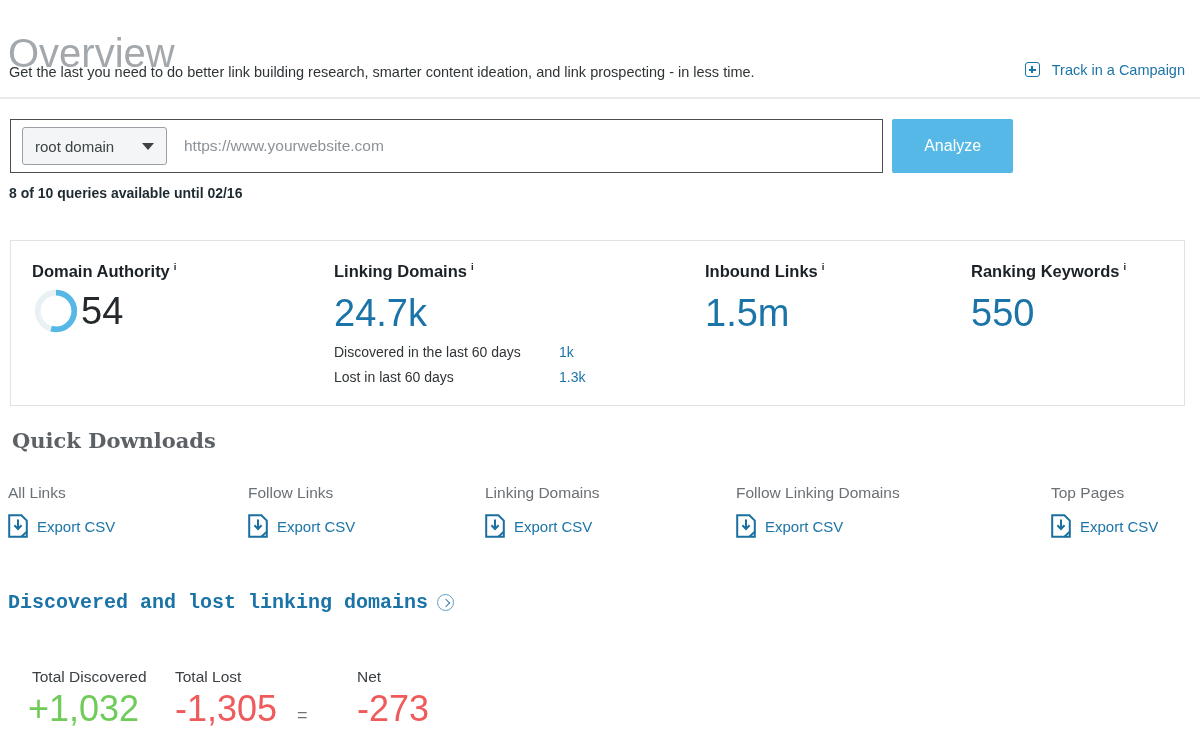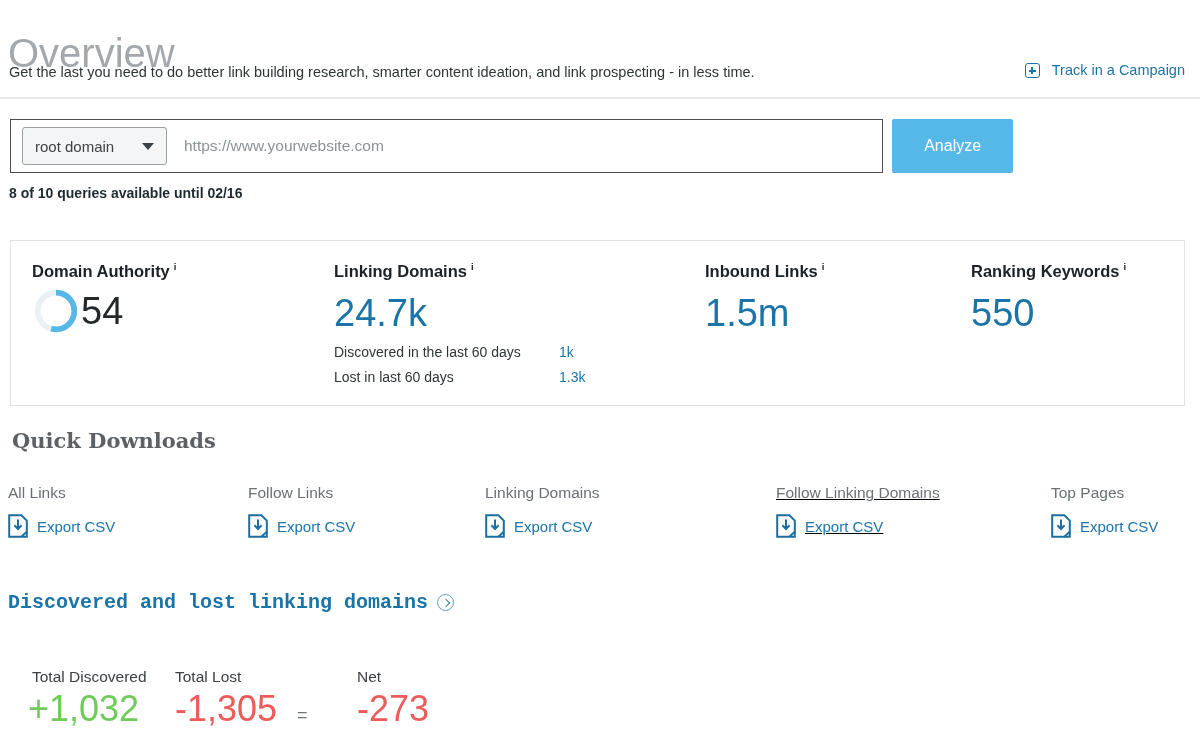--- a/index.html
+++ b/index.html
@@ -17,21 +17,21 @@
     position: absolute; left: 8px; top: -2px;
     font-size: 40px; font-weight: 400; color: #a3a8ad;
     letter-spacing: 0px; line-height: 56px;
   }
   .subtitle {
     position: absolute; left: 9px; top: 62px;
     font-size: 14.5px; color: #2f3437; line-height: 20px;
   }
   .track-campaign {
     position: absolute; right: 15px; top: 62px;
-    display: flex; align-items: flex-end; gap: 12px;
+    display: flex; align-items: flex-start; gap: 12px;
     color: #1b74a8; font-size: 14.5px; cursor: pointer;
     text-decoration: none;
   }
   .plus-box {
     width: 15px; height: 15px; border: 1.4px solid #1b74a8;
     border-radius: 3px; position: relative; flex: none;
   }
   .plus-box:before, .plus-box:after {
     content: ""; position: absolute; background: #1b74a8;
   }
@@ -248,21 +248,21 @@
     <div class="qd-export">
       <svg width="20" height="24" viewBox="0 0 20 24">
         <path d="M1.2 1.2 H13.4 L18.8 6.6 V22.8 H1.2 Z" fill="none" stroke="#1b6fa0" stroke-width="2"></path>
         <path d="M13.4 22.8 L18.8 17.6" fill="none" stroke="#1b6fa0" stroke-width="2"></path>
         <path d="M10 5.5 V14.5 M6.4 11.2 L10 15 L13.6 11.2" fill="none" stroke="#1b6fa0" stroke-width="2"></path>
       </svg>
       <span class="qd-export-label">Export CSV</span>
     </div>
   </div>
 
-  <div class="qd-col" style="left:776px;text-decoration:underline;">
+  <div class="qd-col" style="left:736px;">
     <div class="qd-col-label">Follow Linking Domains</div>
     <div class="qd-export">
       <svg width="20" height="24" viewBox="0 0 20 24">
         <path d="M1.2 1.2 H13.4 L18.8 6.6 V22.8 H1.2 Z" fill="none" stroke="#1b6fa0" stroke-width="2"></path>
         <path d="M13.4 22.8 L18.8 17.6" fill="none" stroke="#1b6fa0" stroke-width="2"></path>
         <path d="M10 5.5 V14.5 M6.4 11.2 L10 15 L13.6 11.2" fill="none" stroke="#1b6fa0" stroke-width="2"></path>
       </svg>
       <span class="qd-export-label">Export CSV</span>
     </div>
   </div>

